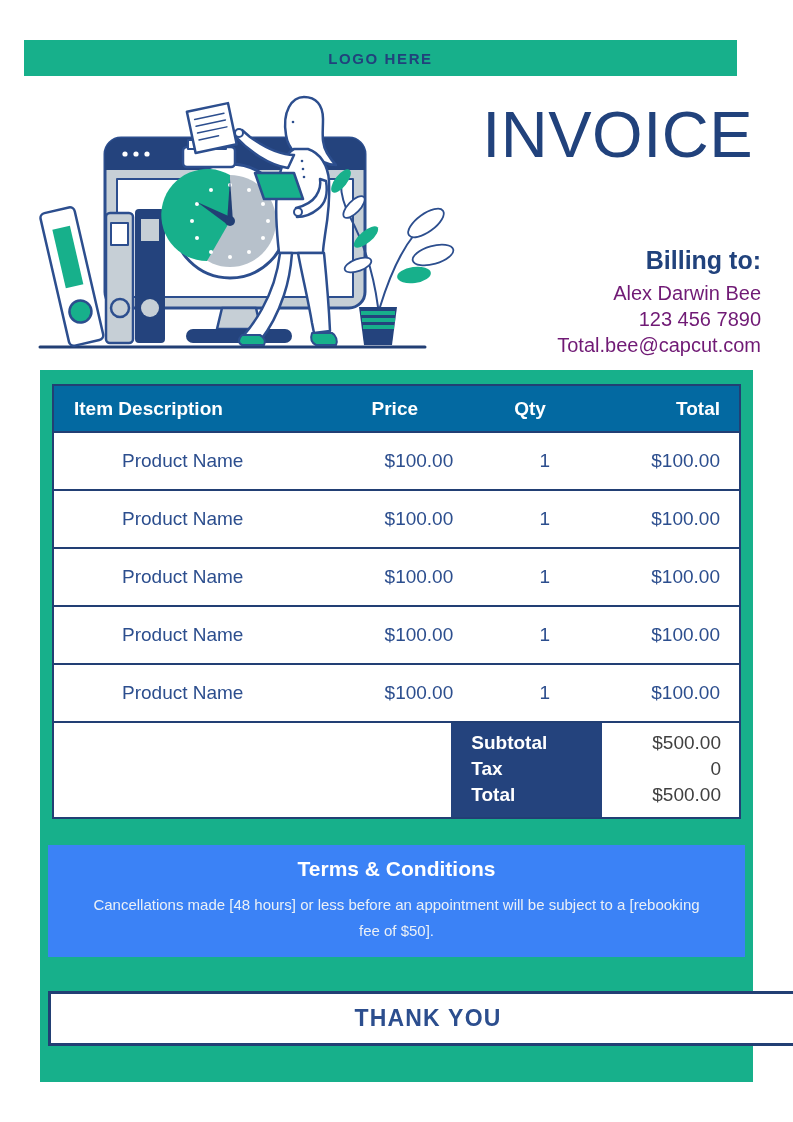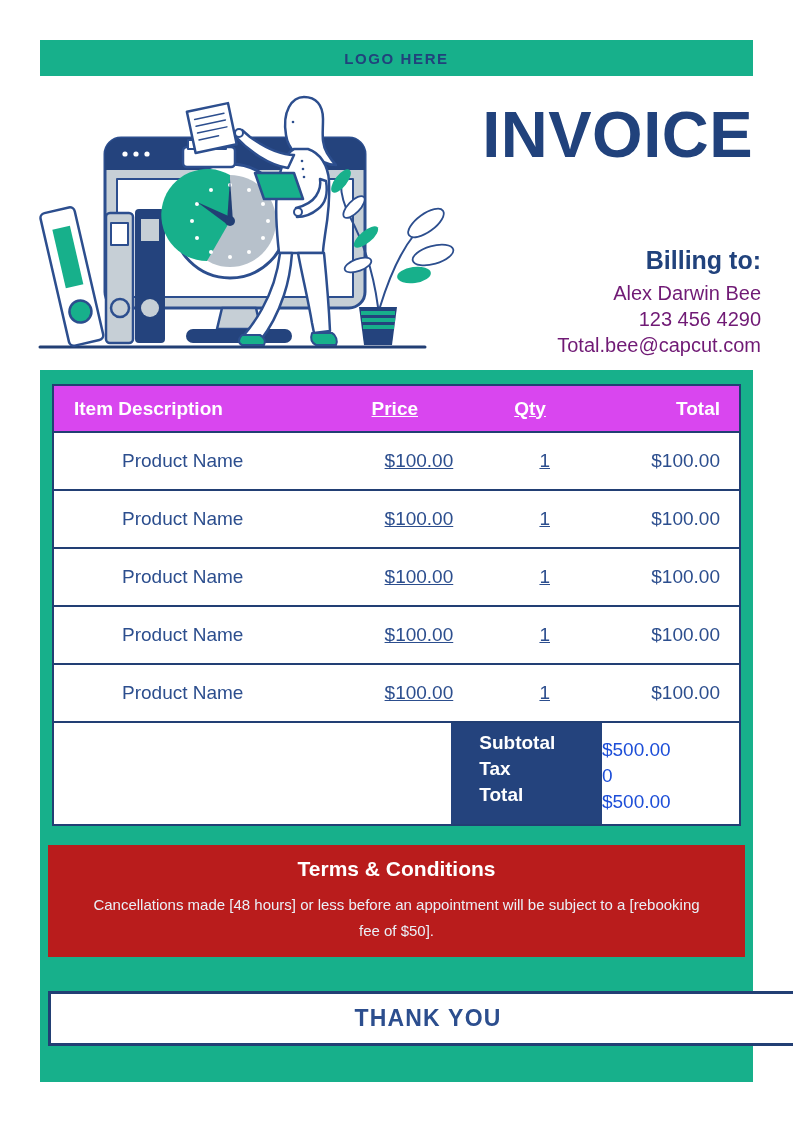--- a/index.html
+++ b/index.html
@@ -2,65 +2,65 @@
 <html><head>
 <meta charset="utf-8">
 <style>
   html,body{margin:0;padding:0;}
   body{
     width:793px;height:1122px;position:relative;background:#ffffff;
     font-family:"Liberation Sans", sans-serif;overflow:hidden;
   }
   
   .topbar{
-    position:absolute;left:40px;top:40px;width:713px;height:36px;
+    position:absolute;left:24px;top:40px;width:713px;height:36px;
     background:#17B08B;display:flex;align-items:center;justify-content:center;
   }
   .topbar span{color:#21427C;font-weight:bold;font-size:15px;letter-spacing:1.6px;}
 
   
   .invoice-title{
     position:absolute;top:100px;right:40px;margin:0;
-    font-size:65px;line-height:70px;font-weight:700;color:#21427C;letter-spacing:0.5px;
+    font-size:65px;line-height:70px;font-weight:400;color:#21427C;letter-spacing:0.5px;
   }
   .illustration{position:absolute;left:36px;top:95px;width:420px;height:258px;}
 
   .billing{position:absolute;top:246px;right:32px;text-align:right;}
   .billing .label{font-size:25px;font-weight:bold;color:#21427C;margin-bottom:5px;}
   .billing .line{font-size:20px;color:#701a75;line-height:26px;}
 
   
   .panel{position:absolute;left:40px;top:370px;width:713px;height:712px;background:#17B08B;}
 
   
   .inv-table{
     position:absolute;left:12px;top:14px;width:689px;box-sizing:border-box;
     border:2px solid #223F74;background:#ffffff;
   }
   .thead,.trow{display:grid;grid-template-columns:40.5% 18.5% 21% 20%;align-items:center;}
-  .thead{background:#d946ef;height:45px;color:#ffffff;font-weight:bold;font-size:19px;}
+  .thead{background:#0369a1;height:45px;color:#ffffff;font-weight:bold;font-size:19px;}
   .trow{height:56px;border-top:2px solid #223F74;background:#ffffff;font-size:19px;color:#2C4E8E;padding-left:48px;}
   .c1{padding-left:20px;text-align:left;}
-  .c2,.c3{text-align:center;text-decoration:underline;}
+  .c2,.c3{text-align:center;}
   .c4{text-align:right;padding-right:19px;}
   .tsummary{display:grid;grid-template-columns:58% 22% 20%;border-top:2px solid #223F74;background:#ffffff;}
   .sum-spacer{background:#ffffff;}
   .sum-labels{
     background:#24437D;color:#ffffff;font-weight:bold;font-size:19px;
-    padding:7px 8px 9px 28px;line-height:26px;
+    padding:7px 8px 9px 20px;line-height:26px;
   }
   .sum-values{
-    text-align:left;color:#1d4ed8;font-size:19px;
-    padding:14px 18px 9px 0;line-height:26px;
+    text-align:right;color:#404040;font-size:19px;
+    padding:7px 18px 9px 0;line-height:26px;
   }
 
   
   .terms{
     position:absolute;left:48px;top:845px;width:697px;height:112px;box-sizing:border-box;
-    background:#b91c1c;color:#ffffff;text-align:center;padding-top:12px;
+    background:#3b82f6;color:#ffffff;text-align:center;padding-top:12px;
   }
   .terms .t-title{font-size:21px;font-weight:bold;margin:0 0 6px 0;}
   .terms .t-body{font-size:15px;line-height:26px;margin:11px auto;max-width:620px;color:#EAF0F7;}
 
   
   .thankyou{
     position:absolute;left:48px;top:991px;width:760px;height:55px;box-sizing:border-box;
     background:#ffffff;border:3px solid #223F74;
     display:flex;align-items:center;justify-content:center;
   }
@@ -167,21 +167,21 @@
     <path d="M206,240 C202,244 202,248 206,250 L228,250 C230,246 228,242 224,240 Z" fill="#17B08B" stroke="#2C4E8E" stroke-width="2"></path>
     <path d="M276,238 C274,244 276,248 280,250 L300,250 C302,246 300,240 296,238 Z" fill="#17B08B" stroke="#2C4E8E" stroke-width="2"></path>
   </g>
 </svg>
 
 <h1 class="invoice-title">INVOICE</h1>
 
 <div class="billing">
   <div class="label">Billing to:</div>
   <div class="line">Alex Darwin Bee</div>
-  <div class="line">123 456 4290</div>
+  <div class="line">123 456 7890</div>
   <div class="line">Total.bee@capcut.com</div>
 </div>
 
 <div class="panel">
   <div class="inv-table">
     <div class="thead">
       <div class="c1">Item Description</div>
       <div class="c2">Price</div>
       <div class="c3">Qty</div>
       <div class="c4">Total</div>

